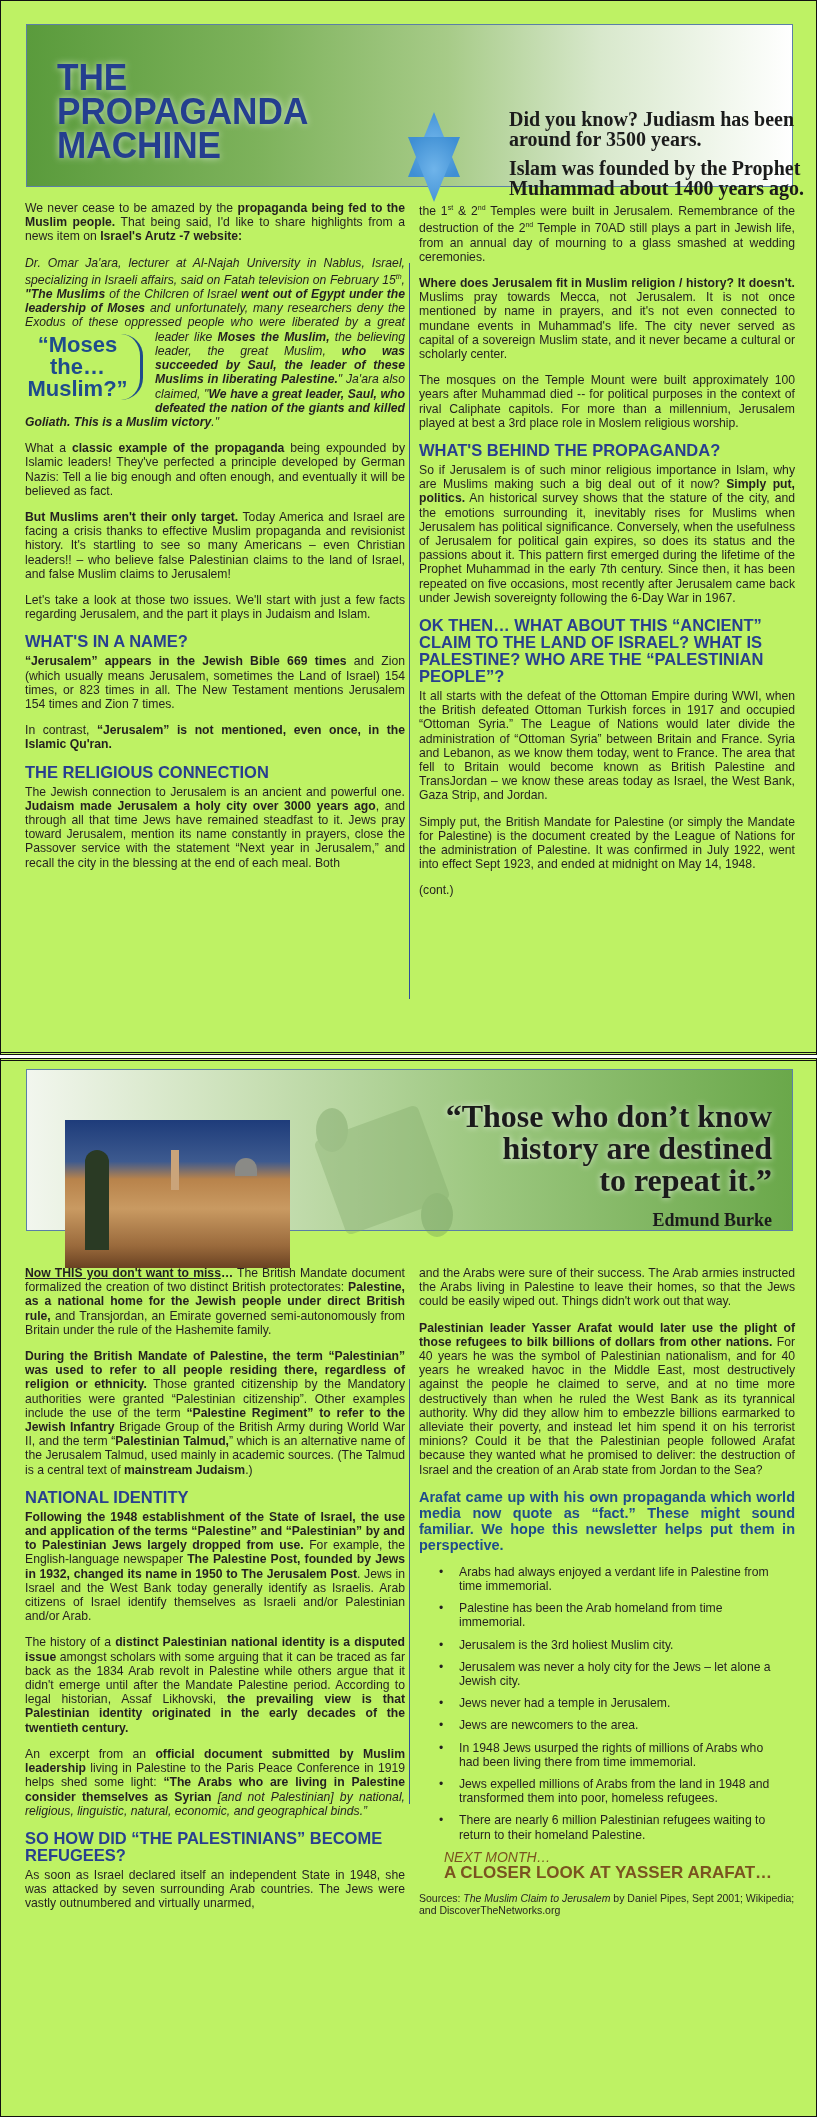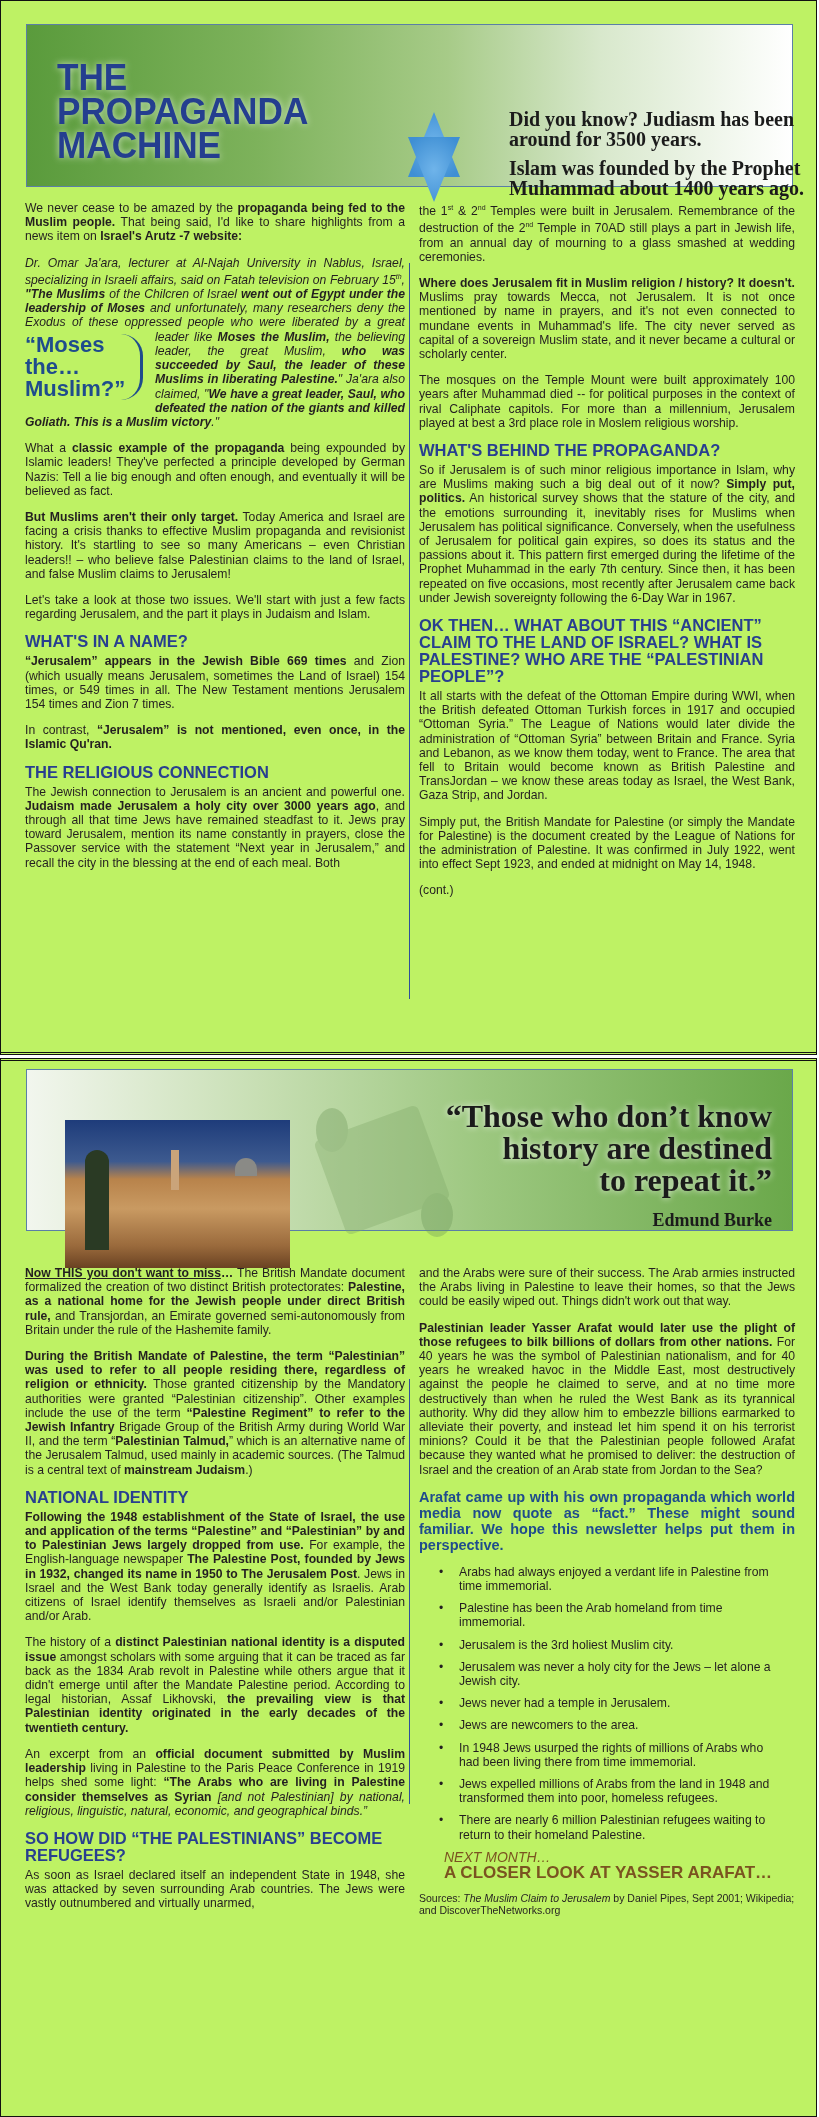--- a/index.html
+++ b/index.html
@@ -21,21 +21,21 @@
   .photo .dome{position:absolute;left:170px;top:38px;width:22px;height:18px;border-radius:11px 11px 0 0;background:#8a8a86;}
   .photo .minaret{position:absolute;left:106px;top:30px;width:8px;height:40px;background:#caa47a;}
   .photo .tree{position:absolute;left:20px;top:30px;width:24px;height:100px;background:#2a3a24;border-radius:12px 12px 0 0;}
   .scroll{position:absolute;left:260px;top:30px;width:200px;height:140px;opacity:0.35;}
   .quote-main{position:absolute;right:20px;top:30px;text-align:right;font-family:"Liberation Serif",serif;font-weight:bold;font-size:32px;line-height:32px;color:#1b1b1b;text-shadow:0 0 6px #eaf4e2;}
   .quote-author{position:absolute;right:20px;top:140px;font-family:"Liberation Serif",serif;font-weight:bold;font-size:18px;color:#1b1b1b;}
   .col{position:absolute;font-size:12.2px;line-height:14.2px;text-align:justify;}
   .col p{margin:0 0 12px 0;}
   .col h2{margin:10px 0 4px 0;font-size:16.5px;line-height:17px;font-weight:bold;color:#283f8f;text-align:left;}
   .divider{position:absolute;width:1px;background:#2f4f9b;}
-  .pullquote{float:left;width:105px;margin:4px 12px 2px 0;padding-right:10px;border-right:3px solid #1f4c8c;border-radius:0 22px 22px 0;text-align:left;font-weight:bold;font-size:22px;line-height:22px;color:#1f4c8c;}
+  .pullquote{float:left;width:105px;margin:4px 12px 2px 0;padding-right:10px;border-right:3px solid #1f4c8c;border-radius:0 22px 22px 0;text-align:center;font-weight:bold;font-size:22px;line-height:22px;color:#1f4c8c;}
   .blue-bold{color:#1f4c8c;font-weight:bold;font-size:14.5px;line-height:16px;}
   ul.facts{margin:0;padding:0 0 0 40px;list-style:none;}
   ul.facts li{position:relative;margin:0 0 8px 0;text-align:left;padding-right:20px;}
   ul.facts li::before{content:"•";position:absolute;left:-20px;}
   .next-month{margin:4px 0 2px 25px;font-style:italic;color:#7a5420;font-size:14px;}
   .closer{margin:0 0 12px 25px;color:#7a5420;font-weight:bold;font-size:17px;}
   .sources{font-size:10.5px;line-height:12px;text-align:left;}
   .cont{text-align:left;margin-top:-12px;}
   b{font-weight:bold;}
 </style>
@@ -67,21 +67,21 @@
 
   <div class="divider" style="left:408px;top:262px;height:736px;"></div>
 
   <div class="col" style="left:24px;top:200px;width:380px;">
     <p><span>We never cease to be amazed by the </span><b>propaganda being fed to the Muslim people.</b><span> That being said, I'd like to share highlights from a news item on </span><b>Israel's Arutz -7 website:</b></p>
     <p style="font-style:italic"><span>Dr. Omar Ja'ara, lecturer at Al-Najah University in Nablus, Israel, specializing in Israeli affairs, said on Fatah television on February 15</span><sup style="font-size:7px">th</sup><span>, </span><b>"The Muslims</b><span> of the Chilcren of Israel </span><b>went out of Egypt under the leadership of Moses</b><span> and unfortunately, many researchers deny the Exodus of these oppressed people who were liberated by a great leader like </span><span class="pullquote" style="font-style:normal">“Moses the… Muslim?”</span><b>Moses the Muslim,</b><span> the believing leader, the great Muslim, </span><b>who was succeeded by Saul, the leader of these Muslims in liberating Palestine.</b><span>" Ja'ara also claimed, "</span><b>We have a great leader, Saul, who defeated the nation of the giants and killed Goliath. This is a Muslim victory</b><span>."</span></p>
     <p><span>What a </span><b>classic example of the propaganda</b><span> being expounded by Islamic leaders! They've perfected a principle developed by German Nazis: Tell a lie big enough and often enough, and eventually it will be believed as fact.</span></p>
     <p><b>But Muslims aren't their only target.</b><span> Today America and Israel are facing a crisis thanks to effective Muslim propaganda and revisionist history. It's startling to see so many Americans – even Christian leaders!! – who believe false Palestinian claims to the land of Israel, and false Muslim claims to Jerusalem!</span></p>
     <p>Let's take a look at those two issues.  We'll start with just a few facts regarding Jerusalem, and the part it plays in Judaism and Islam.</p>
     <h2>WHAT'S IN A NAME?</h2>
-    <p><b>“Jerusalem” appears in the Jewish Bible 669 times</b><span> and Zion (which usually means Jerusalem, sometimes the Land of Israel) 154 times, or 549 times in all. The New Testament mentions Jerusalem 154 times and Zion 7 times.</span></p>
+    <p><b>“Jerusalem” appears in the Jewish Bible 669 times</b><span> and Zion (which usually means Jerusalem, sometimes the Land of Israel) 154 times, or 823 times in all. The New Testament mentions Jerusalem 154 times and Zion 7 times.</span></p>
     <p><span>In contrast, </span><b>“Jerusalem” is not mentioned, even once, in the Islamic Qu'ran.</b></p>
     <h2>THE RELIGIOUS CONNECTION</h2>
     <p><span>The Jewish connection to Jerusalem is an ancient and powerful one. </span><b>Judaism made Jerusalem a holy city over 3000 years ago</b><span>, and through all that time Jews have remained steadfast to it.  Jews pray toward Jerusalem, mention its name constantly in prayers, close the Passover service with the statement “Next year in Jerusalem,” and recall the city in the blessing at the end of each meal. Both</span></p>
   </div>
 
   <div class="col" style="left:418px;top:200px;width:376px;">
     <p><span>the 1</span><sup style="font-size:7px">st</sup><span> &amp; 2</span><sup style="font-size:7px">nd</sup><span> Temples were built in Jerusalem. Remembrance of the destruction of the 2</span><sup style="font-size:7px">nd</sup><span> Temple in 70AD still plays a part in Jewish life, from an annual day of mourning to a glass smashed at wedding ceremonies.</span></p>
     <p><b>Where does Jerusalem fit in Muslim religion / history? It doesn't.</b><span> Muslims pray towards Mecca, not Jerusalem.  It is not once mentioned by name in prayers, and it's not even connected to mundane events in Muhammad's life. The city never served as capital of a sovereign Muslim state, and it never became a cultural or scholarly center.</span></p>
     <p>The mosques on the Temple Mount were built approximately 100 years after Muhammad died -- for political purposes in the context of rival Caliphate capitols.  For more than a millennium, Jerusalem played at best a 3rd place role in Moslem religious worship.</p>
     <h2>WHAT'S BEHIND THE PROPAGANDA?</h2>

